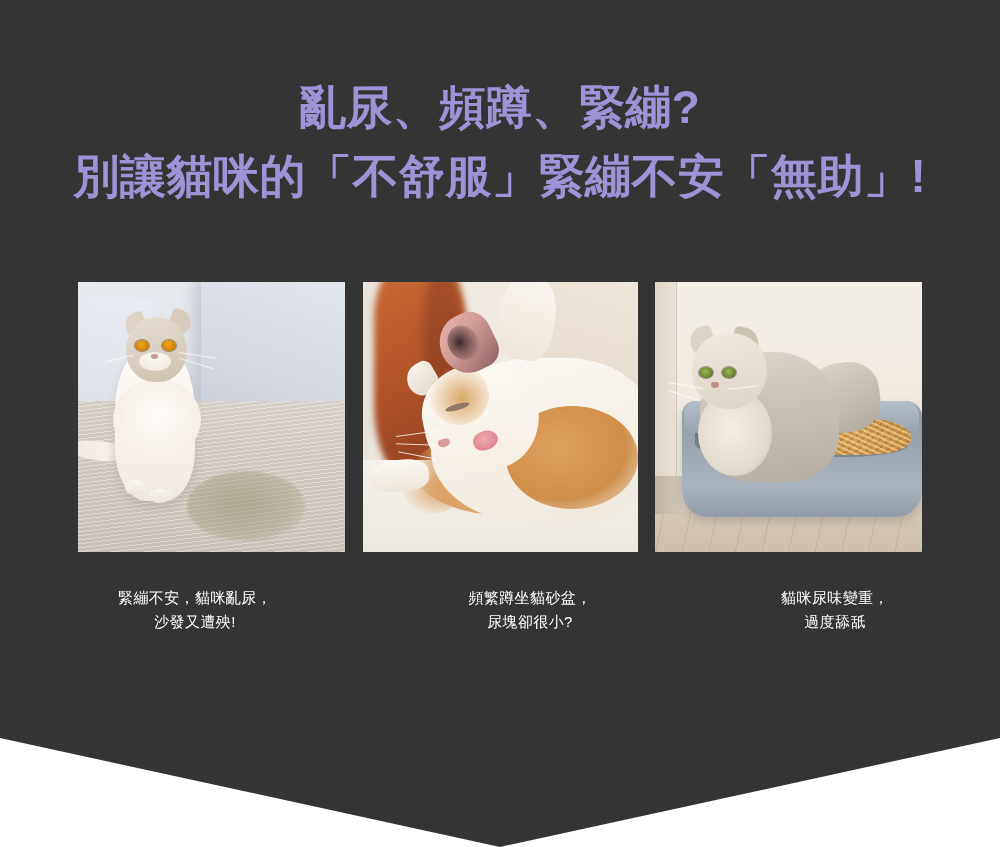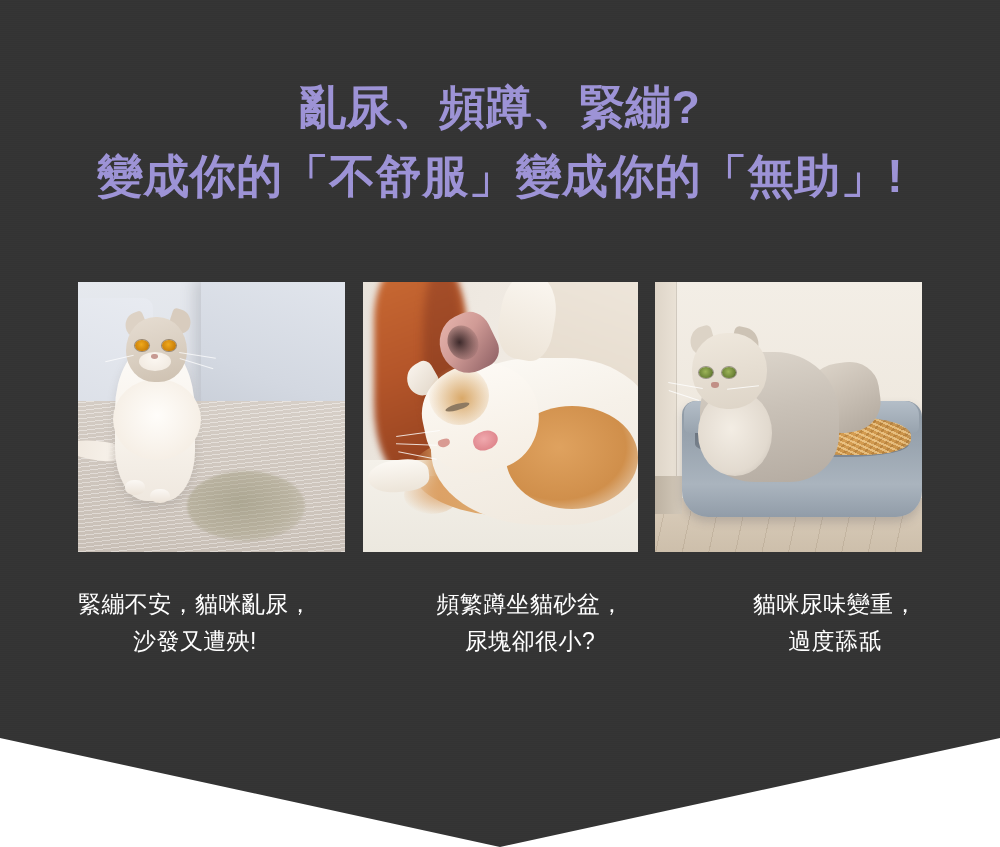--- a/index.html
+++ b/index.html
@@ -396,42 +396,42 @@
     position: absolute;
     left: 40px;
     top: 586px;
     width: 920px;
     display: flex;
     justify-content: space-between;
     align-items: flex-start;
   }
   .caption {
     color: #ffffff;
-    font-size: 23px;
+    font-size: 15px;
     line-height: 1.62;
     text-align: center;
     letter-spacing: 0.4px;
     white-space: pre-line;
   }
   #caption-1 { width: 310px; }
   #caption-2 { width: 250px; }
   #caption-3 { width: 300px; }
 </style>
 </head>
 <body>
 
 <div id="page">
 
   <div id="paper-texture"></div>
 
   <div id="dark-panel"></div>
 
   <div id="headline">
     <span class="headline-line" id="headline-line-1">亂尿、頻蹲、緊繃?</span>
-    <span class="headline-line" id="headline-line-2">變成你的「不舒服」變成你的「無助」!</span>
+    <span class="headline-line" id="headline-line-2">別讓貓咪的「不舒服」緊繃不安「無助」!</span>
   </div>
 
   <div id="photo-row">
 
     <div class="photo-card" id="photo-card-1">
       <div class="photo-scene">
         <div class="p1-wall"></div>
         <div class="p1-cushion"></div>
         <div class="p1-cushion-left"></div>
         <div class="p1-seat"></div>

